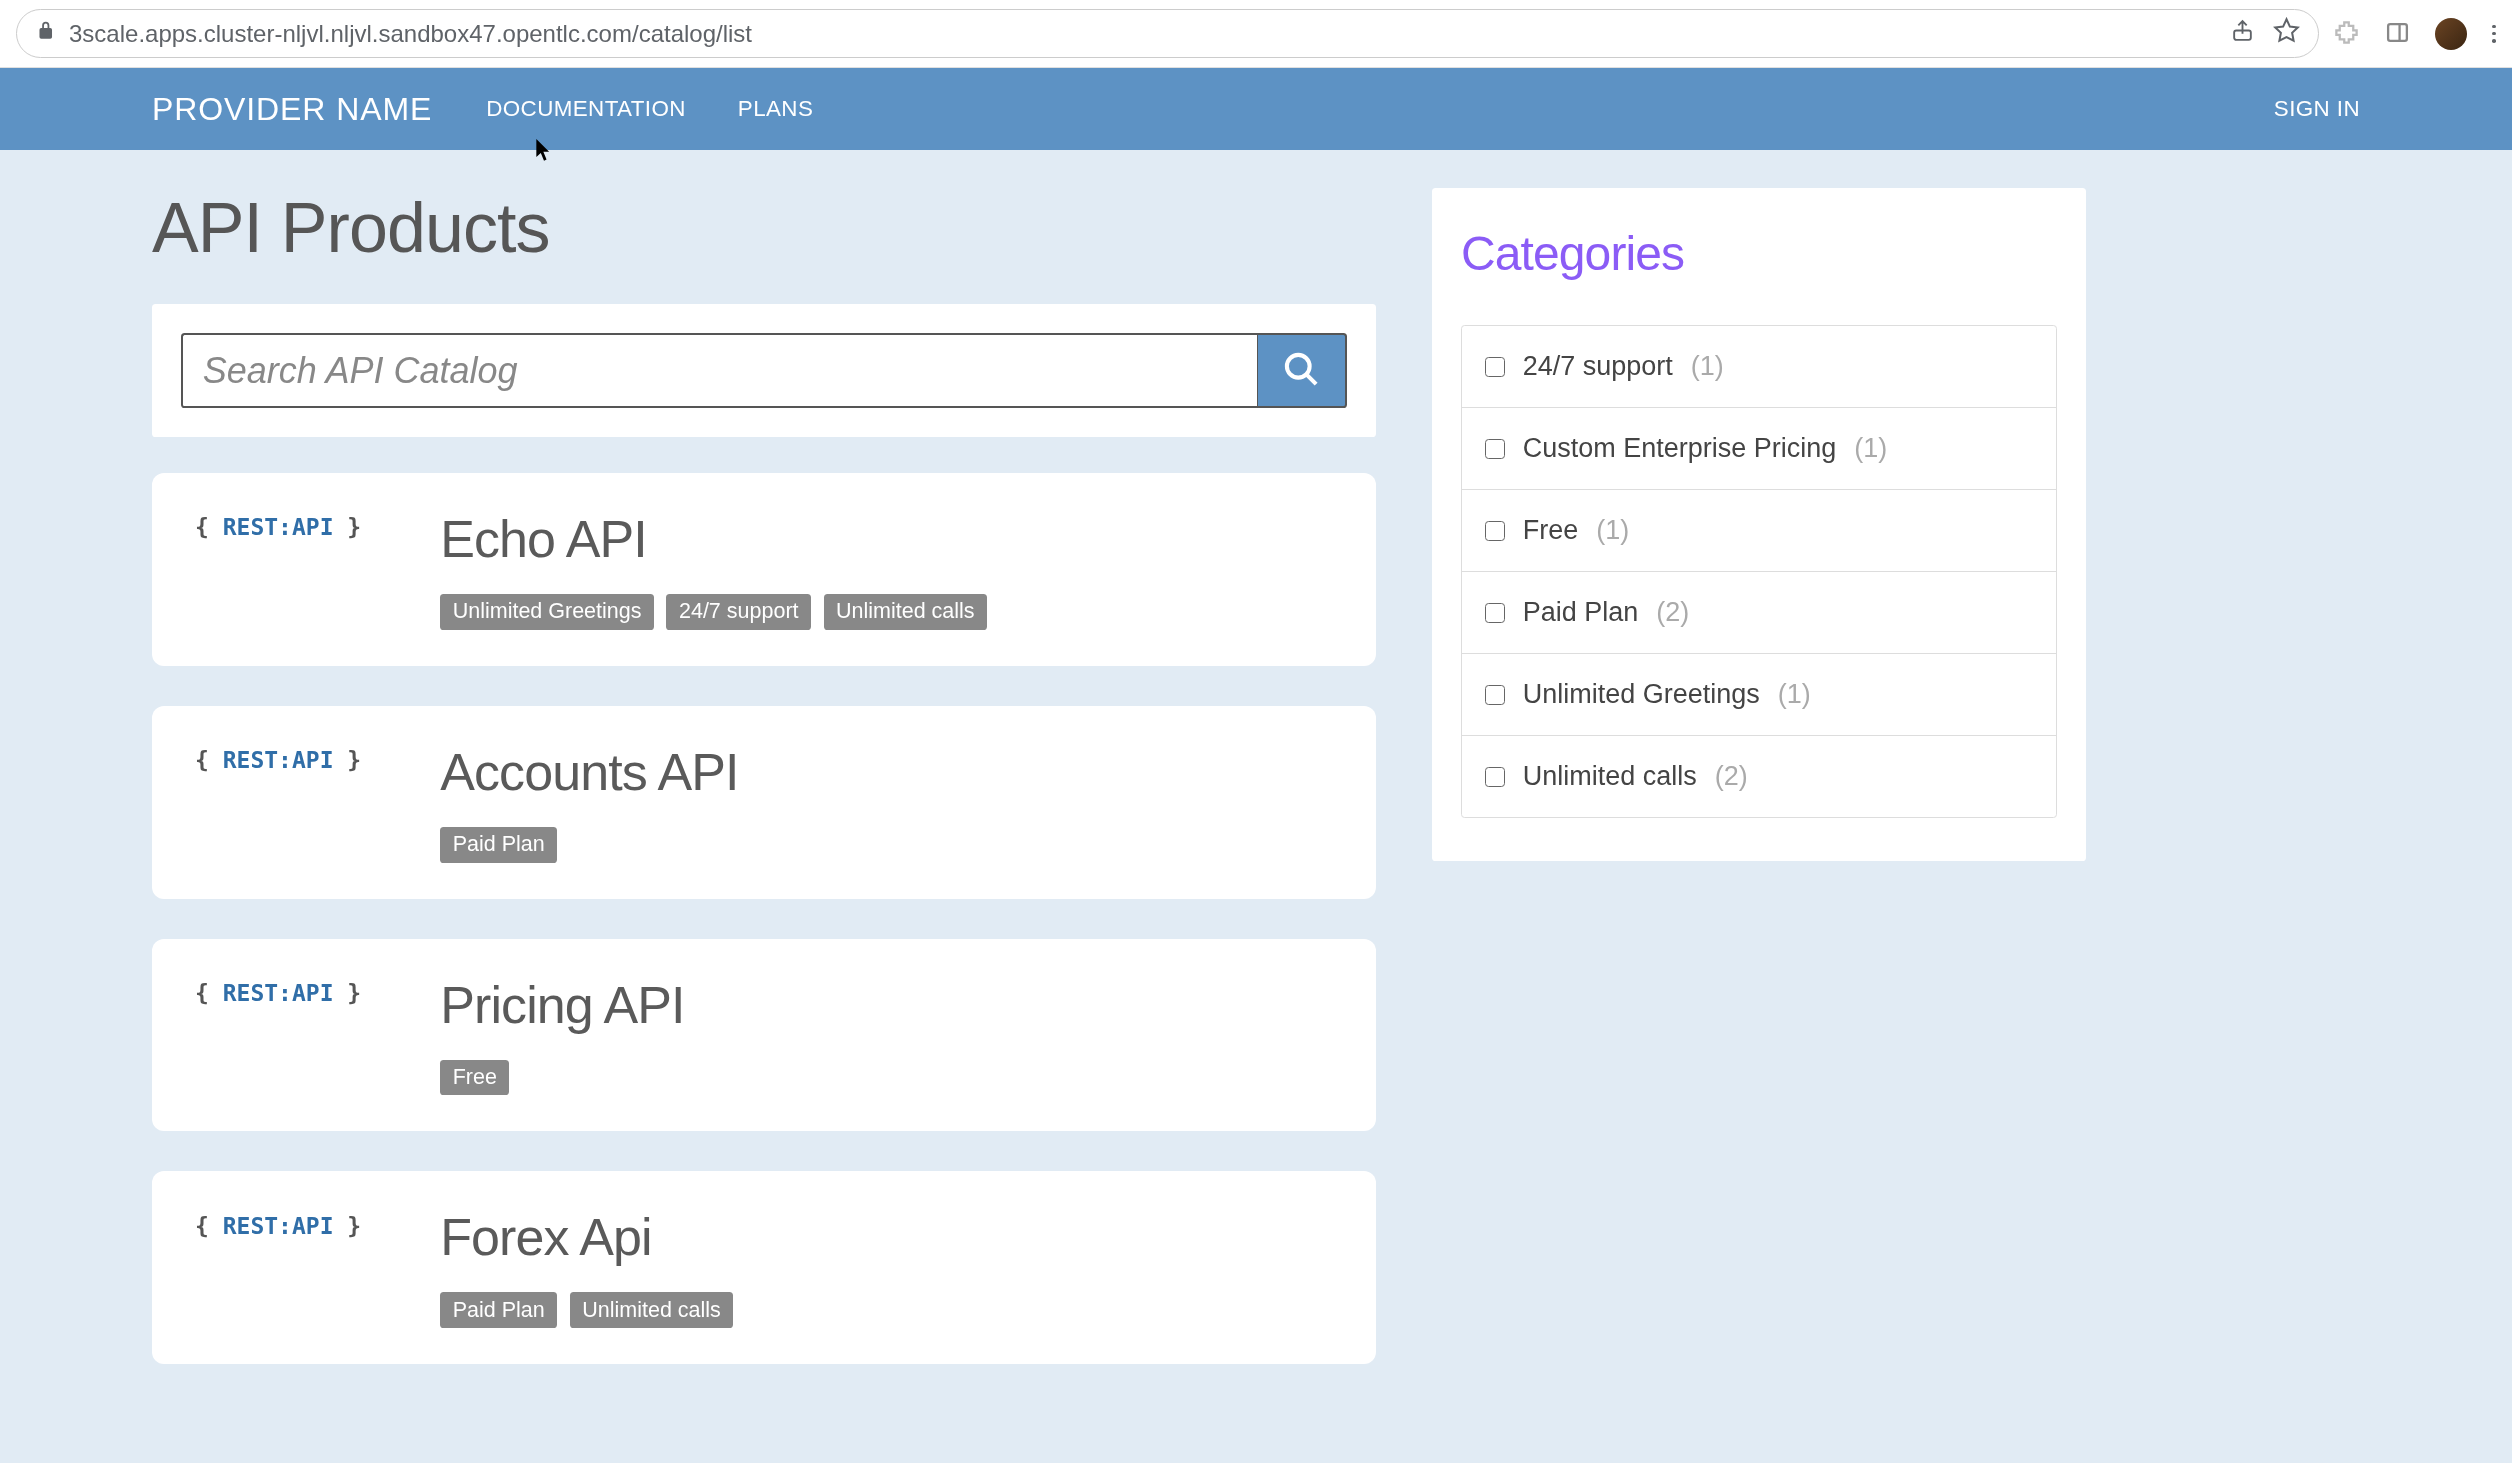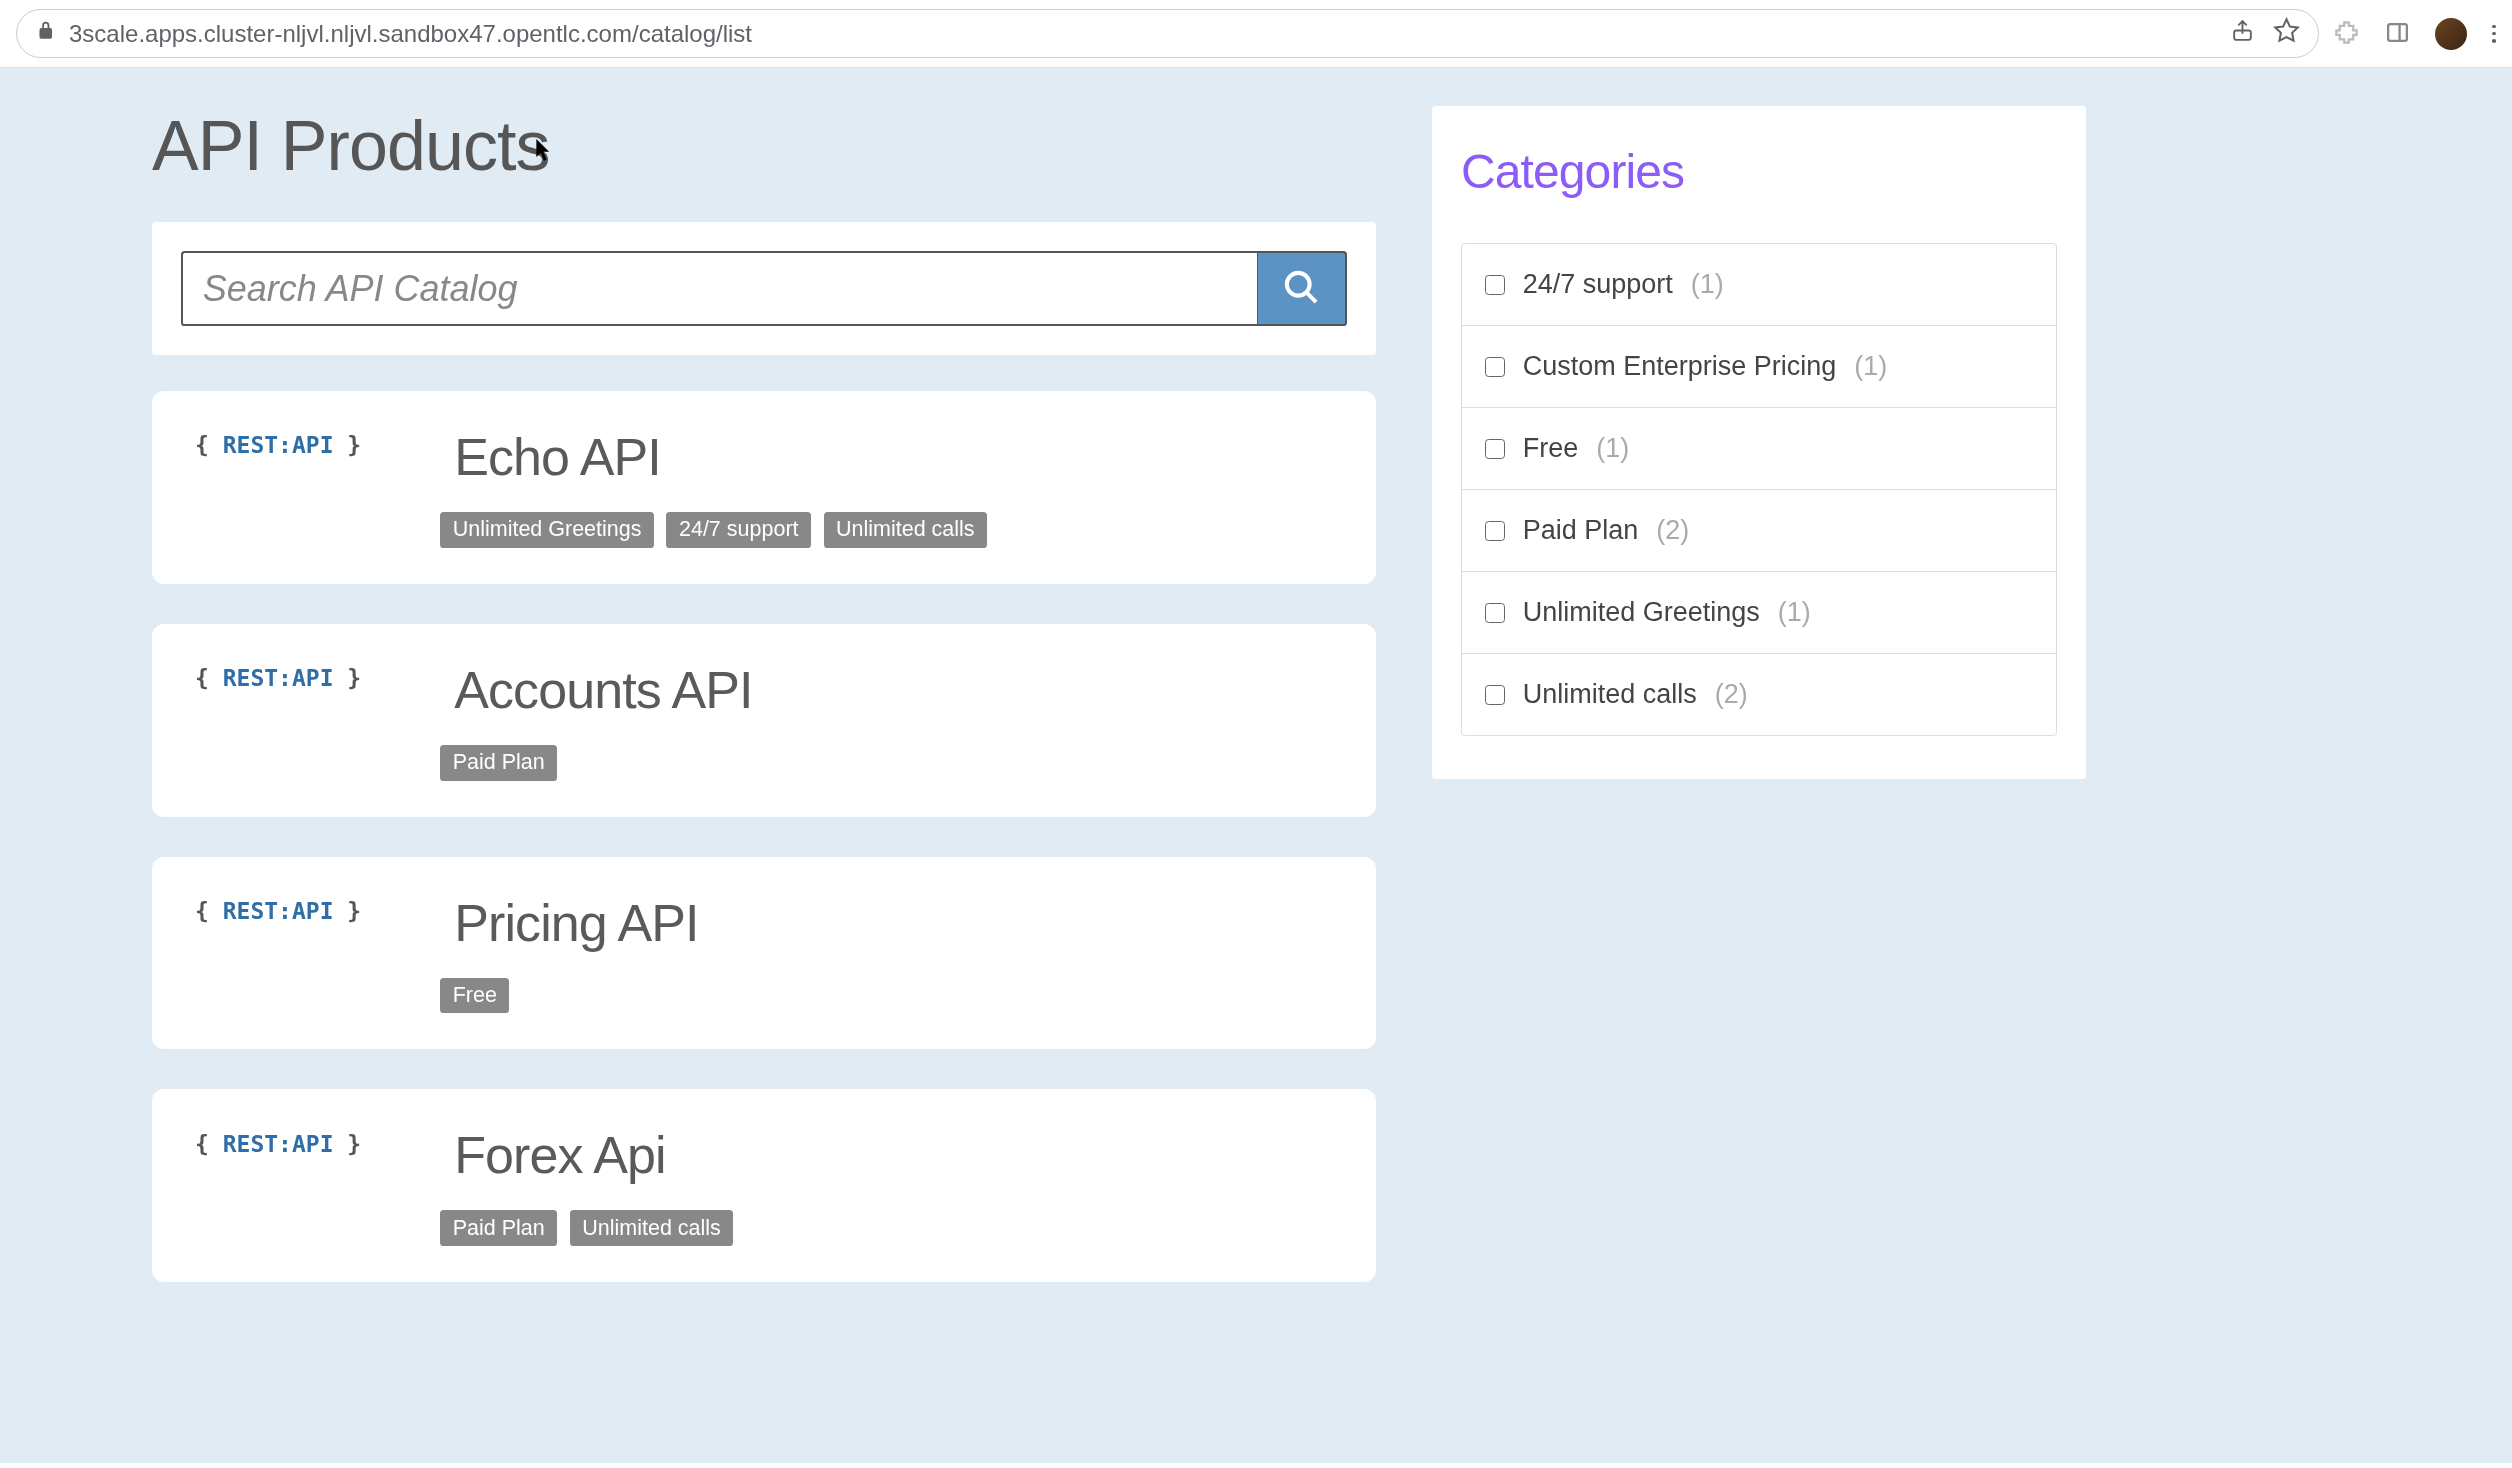--- a/index.html
+++ b/index.html
@@ -130,21 +130,20 @@
       padding-top: 5.4px;
     }
     .card-badge .badge-inner { color: #306ea8; }
     .card-content { flex: 1; }
     .card-title {
       font-size: 52px;
       font-weight: 400;
       color: #5a5a5a;
       margin-bottom: 25px;
       letter-spacing: -0.9px;
-      margin-left: 14px;
     }
     .tags { display: flex; gap: 12.5px; flex-wrap: wrap; }
     .tag {
       background: #888;
       color: #fff;
       padding: 5.4px 12.5px;
       border-radius: 3.6px;
       font-size: 21.5px;
       font-weight: 500;
     }
@@ -227,20 +226,28 @@
     <div class="avatar"></div>
     <div class="chrome-menu">
       <span></span>
         <span></span>
         <span></span>
     </div>
   </div>
 </div>
 
 <div class="page-body">
+  <div class="top-nav">
+    <div class="brand">PROVIDER NAME</div>
+    <div class="nav-links">
+      <span class="nav-link">DOCUMENTATION</span>
+      <span class="nav-link">PLANS</span>
+    </div>
+    <span class="nav-right">SIGN IN</span>
+  </div>
 
   <div class="container">
     <div class="main">
       <h1 class="page-title">API Products</h1>
 
       <div class="search-panel">
         <div class="search-row">
           <input class="search-input" type="text" placeholder="Search API Catalog" style="">
           <button class="search-btn">
             <span>

